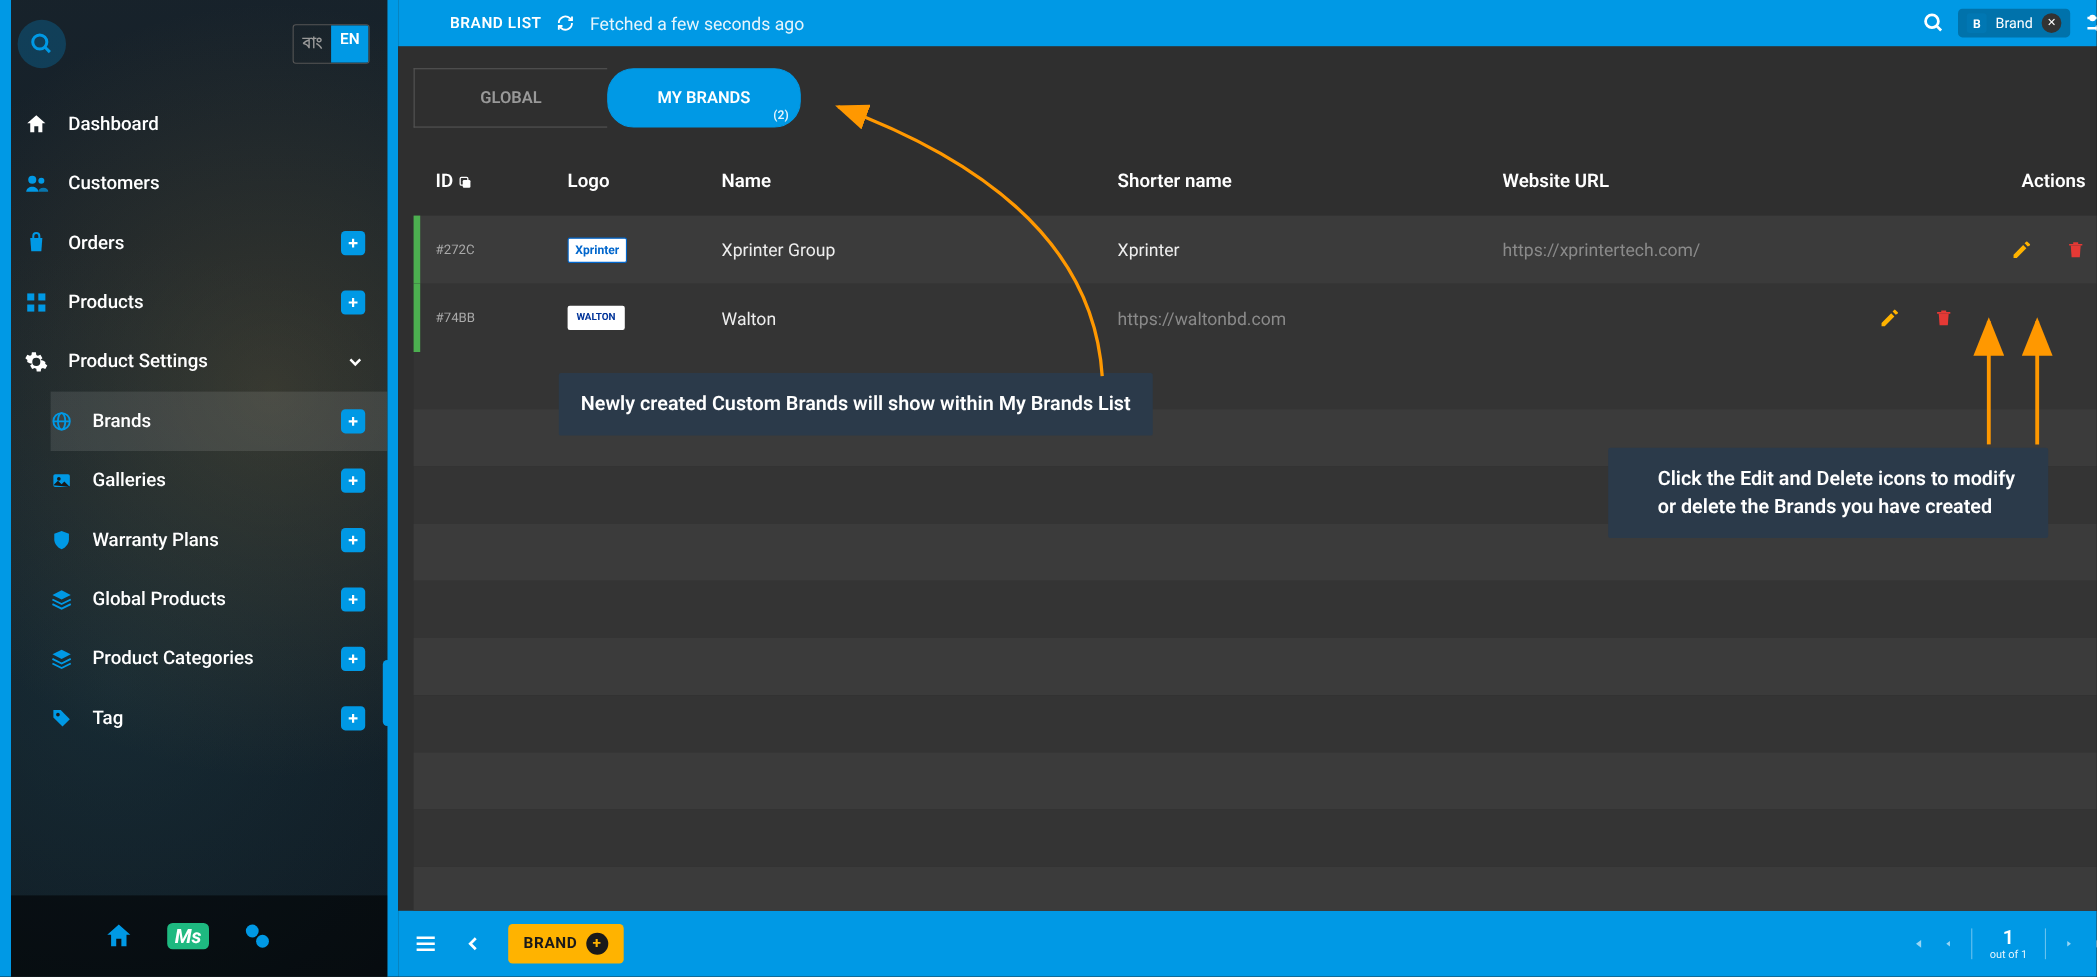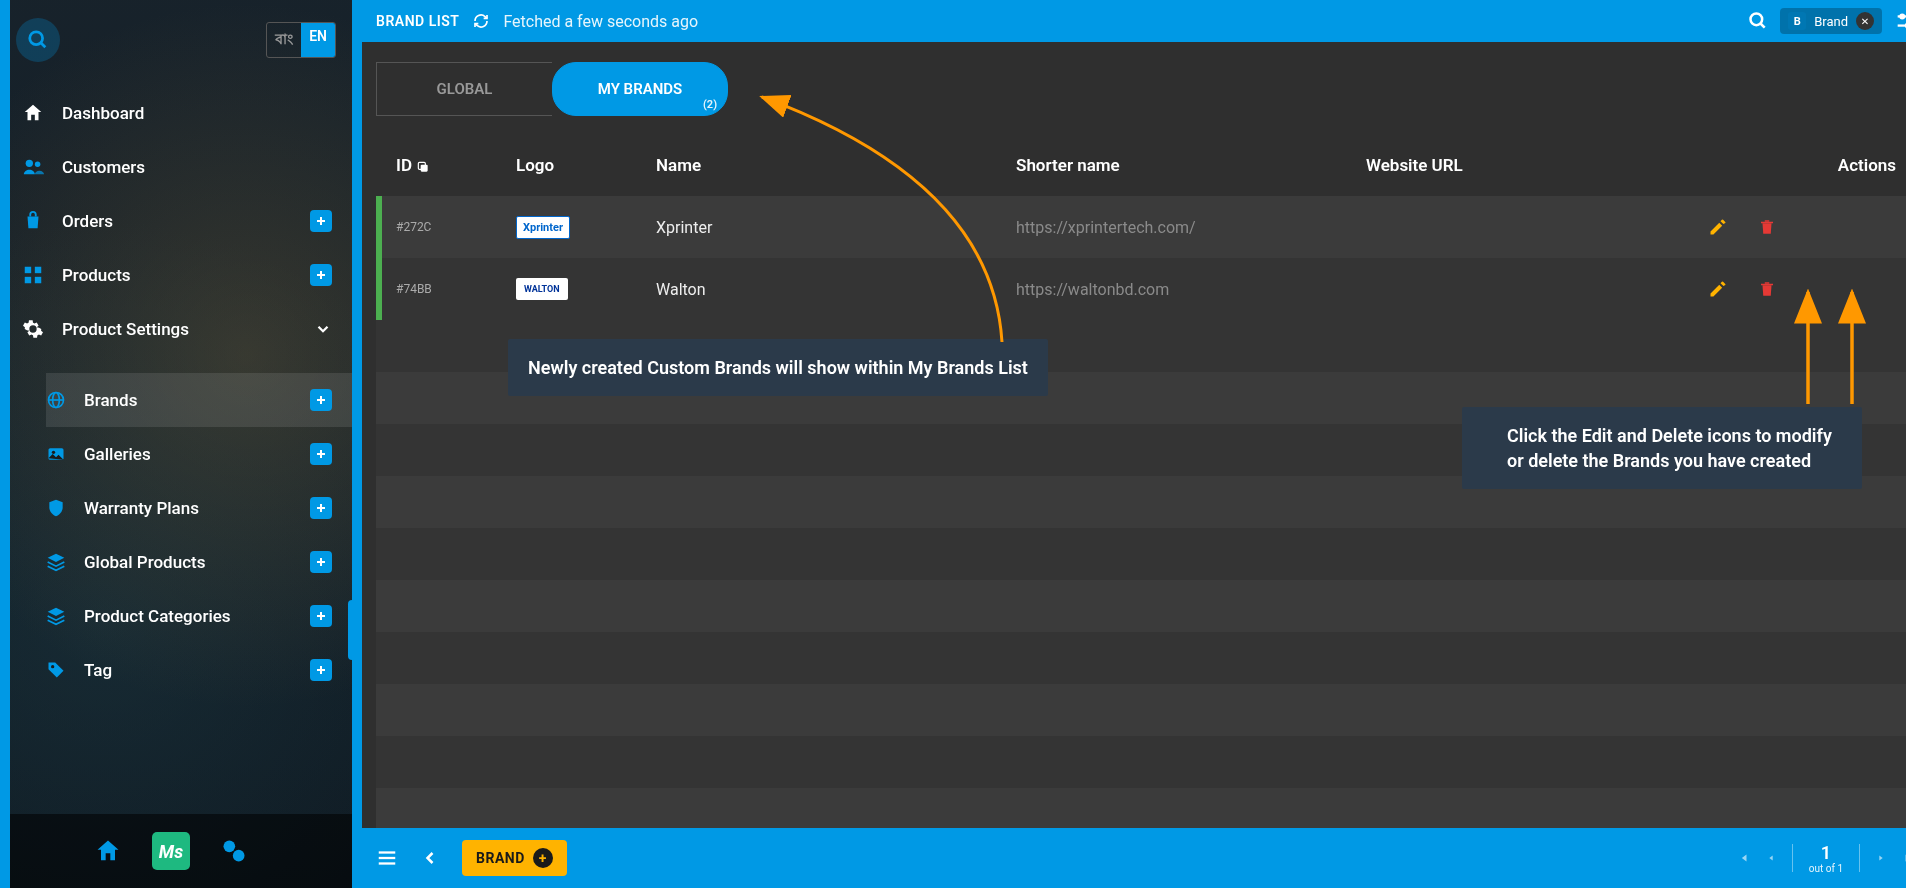--- a/index.html
+++ b/index.html
@@ -78,39 +78,39 @@
   position: relative;
 }
 .nav-item .label { font-size: 17px; font-weight: 500; color: #fff; }
 .nav-item .right { margin-left: auto; display: flex; align-items: center; }
 .nav-item .plus {
   width: 22px; height: 22px;
   background: #0099e5;
   border-radius: 4px;
   display: flex; align-items: center; justify-content: center;
 }
-.nav-sub { padding-left: 46px; margin-top: 17px; }
+.nav-sub { padding-left: 46px; }
 .nav-sub .nav-item { padding-left: 0; }
 .nav-item.active {
   background: rgba(255,255,255,0.10);
 }
 .chev svg { transform: rotate(0deg); }
 
 .sidebar-bottom {
   position: absolute;
   bottom: 0; left: 0; right: 0;
   height: 74px;
   display: flex;
   align-items: center;
   gap: 30px;
   padding-left: 94px;
   background: rgba(0,0,0,0.55);
 }
 .ms-badge {
-  width: 38px; height: 38px;
+  width: 38px; height: 24px;
   background: #1eb980;
   border-radius: 5px;
   display: flex; align-items: center; justify-content: center;
   color: #fff; font-weight: 700; font-style: italic; font-size: 18px;
 }
 
 .blue-strip {
   width: 10px;
   height: 100%;
   background: #0099e5;
@@ -128,21 +128,21 @@
 }
 .topbar {
   height: 42px;
   background: #0099e5;
   display: flex;
   align-items: center;
   padding: 0 14px;
   font-size: 13px;
   gap: 14px;
 }
-.topbar .title { font-weight: 600; font-size: 14px; letter-spacing: 0.5px; }
+.topbar .title { font-weight: 600; font-size: 14px; letter-spacing: 0.5px; margin-left: 33px; }
 .topbar .status { font-size: 16px; opacity: 0.9; }
 .topbar-right { margin-left: auto; display: flex; align-items: center; gap: 12px; }
 .chip {
   display: flex; align-items: center; gap: 8px;
   background: rgba(0,0,0,0.25);
   border-radius: 4px;
   padding: 4px 8px;
   font-size: 13px;
 }
 .chip .sq { width: 18px; height: 18px; background: #0077b3; color: #fff; display:flex;align-items:center;justify-content:center;font-size:11px;font-weight:700;border-radius:3px;}
@@ -551,20 +551,21 @@
           <div class="col-actions">Actions</div>
         </div>
 
         <div class="trow-wrap">
           <div class="greenbar"></div>
           <div class="trow">
             <div class="col-id">#272C</div>
             <div class="logo-cell">
                 <span class="logo-box xp">Xprinter</span>
               </div>
+            <div class="col-name">Xprinter Group</div>
             <div class="col-shorter">Xprinter</div>
             <div class="col-url">https://xprintertech.com/</div>
             <div class="col-actions">
               <svg width="20" height="20" viewBox="0 0 24 24" fill="#ffb300">
                   <path d="M3 17.5V21h3.5L17 10.5 13.5 7 3 17.5zM20.7 7.3a1 1 0 000-1.4l-2.6-2.6a1 1 0 00-1.4 0L15 5l3.5 3.5 2.2-1.2z"></path>
                 </svg>
               <svg width="18" height="20" viewBox="0 0 24 24" fill="#e53935">
                   <path d="M6 7h12l-1 14H7z"></path>
                   <path d="M4 5h16v2H4z"></path>
                   <path d="M9 3h6v2H9z"></path>

